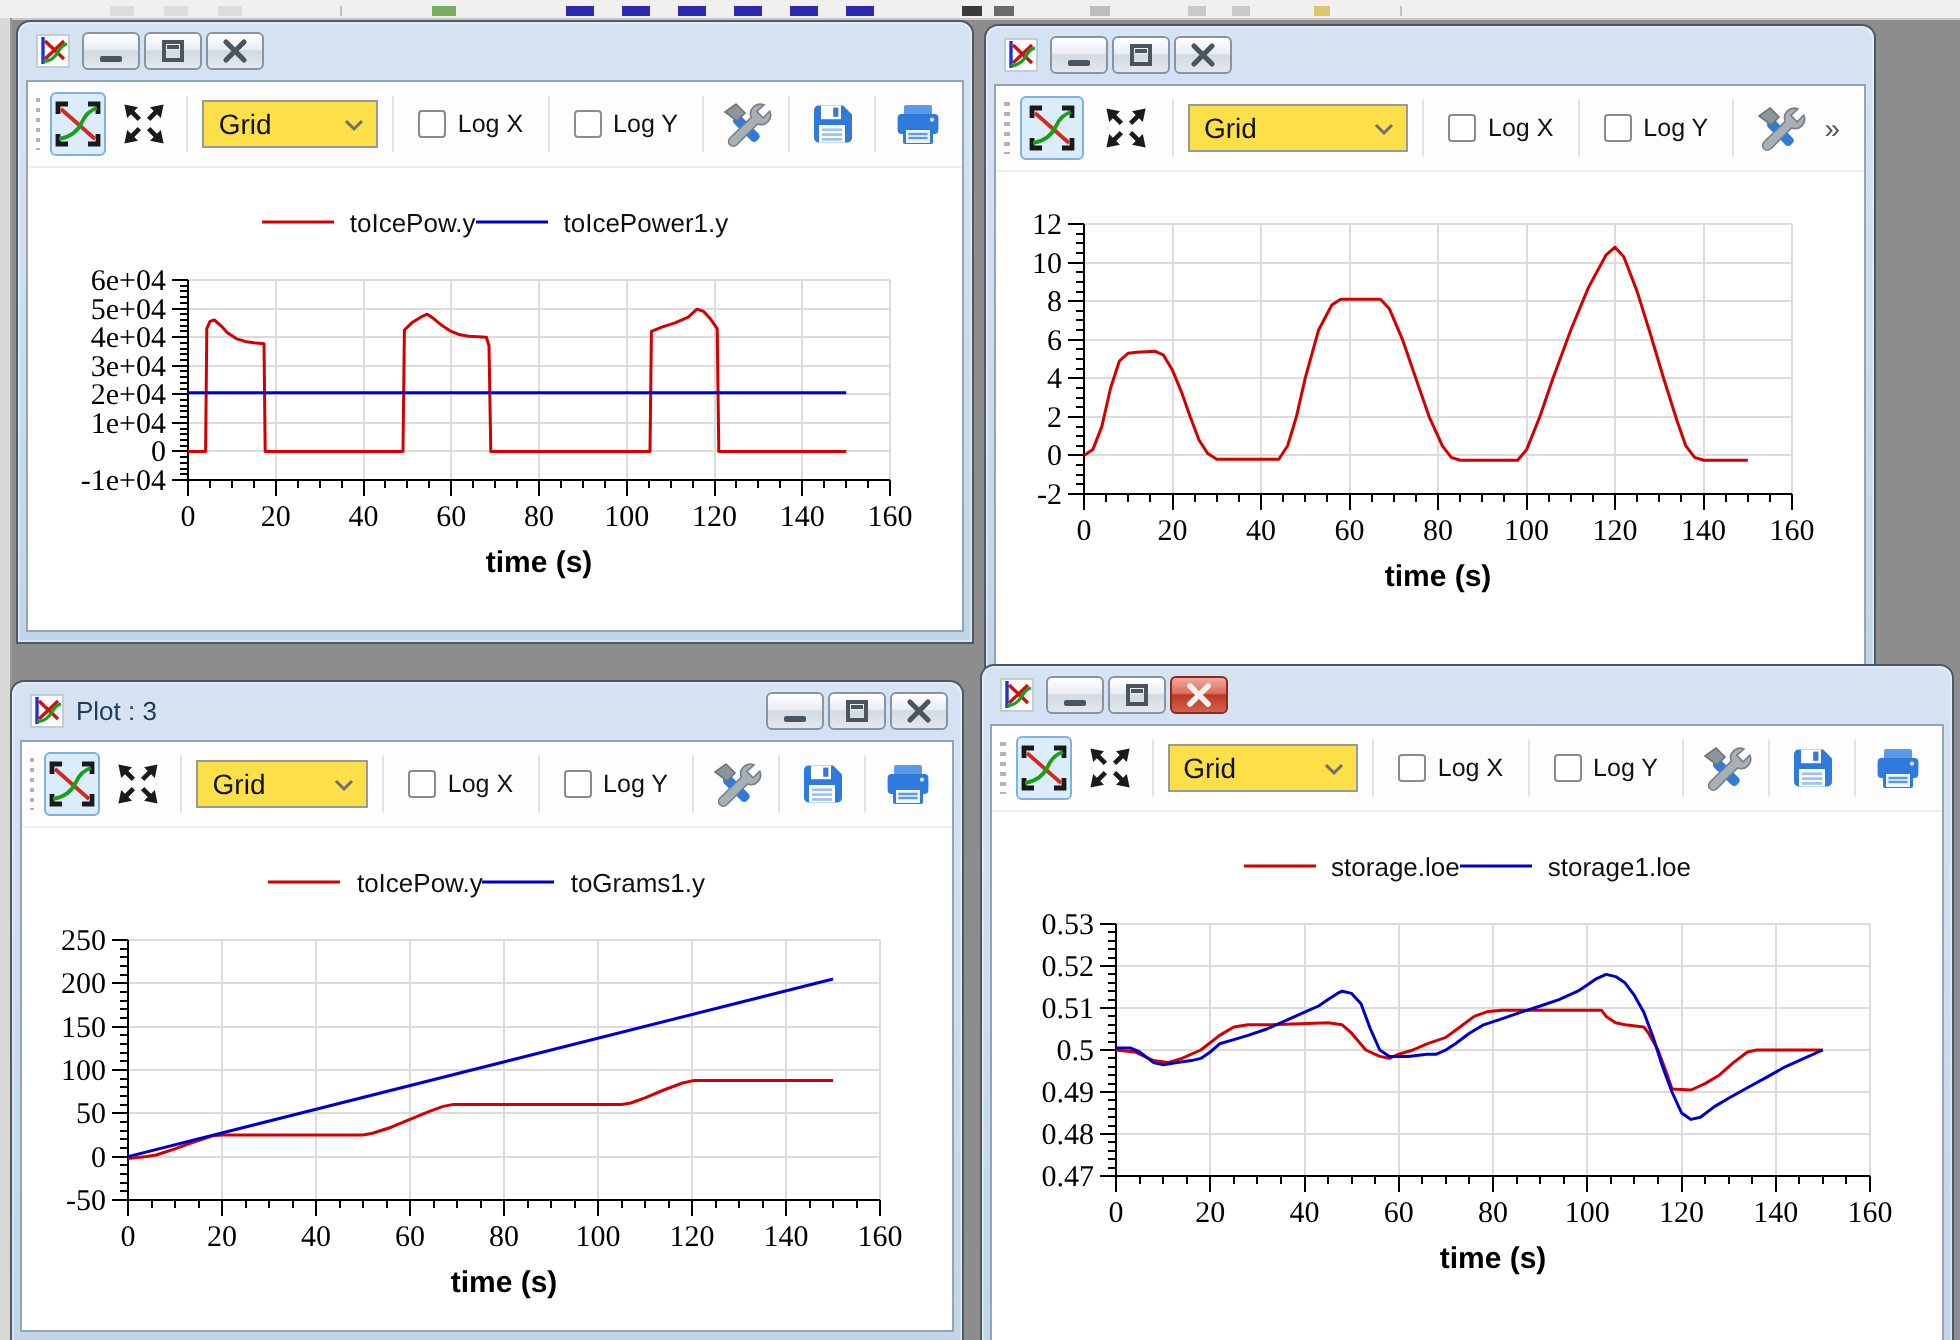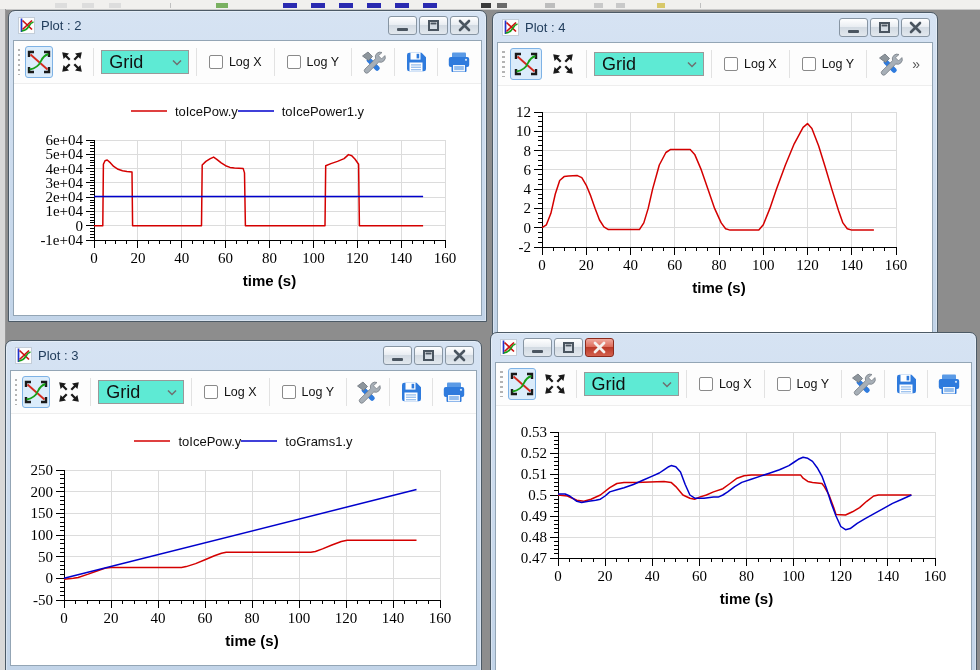--- a/index.html
+++ b/index.html
@@ -23,22 +23,22 @@
 
   .wbody{background:#fff;border:1px solid #93a5b5;height:calc(100% - 30px);box-sizing:border-box;
          display:flex;flex-direction:column;overflow:hidden}
   .toolbar{flex:0 0 42px;height:42px;display:flex;align-items:center;gap:5px;padding:0 8px 0 4px;
            background:#fdfdfd;border-bottom:1px solid #eee}
   .grip{width:3px;height:26px;background:repeating-linear-gradient(to bottom,#b3b3b3 0 2px,transparent 2px 5px)}
   .tbtn{width:32px;height:32px;box-sizing:border-box;border:1px solid transparent;border-radius:3px;
         background:transparent;display:flex;align-items:center;justify-content:center;padding:0}
   .tbtn.active{background:#dbecfb;border-color:#7eb2e5}
   .sep{width:1px;height:28px;background:#e2e2e2;margin:0 2px;flex:0 0 1px}
-  .combo{width:110px;height:24px;box-sizing:border-box;border:1px solid #999;background:#5eead4;
-         display:flex;align-items:center;padding-left:7px;font-size:18px;color:#111}
+  .combo{width:110px;height:24px;box-sizing:border-box;border:1px solid #999;background:#fde047;
+         display:flex;align-items:center;padding-left:7px;font-size:14px;color:#111}
   .combo .chev{margin-left:auto;margin-right:6px;display:flex}
   .chk{display:flex;align-items:flex-start;gap:6px;font-size:12.5px;color:#111;padding:0 5px;white-space:nowrap}
   .box{width:14px;height:14px;box-sizing:border-box;border:1px solid #8a8a8a;border-radius:2px;background:#fff}
   .ovf{margin-left:auto;color:#555;font-size:14px;padding-right:4px}
 
   .chartwrap{flex:1;display:flex;flex-direction:column;padding:12px 8px 0 8px;overflow:hidden}
   .legend{flex:0 0 30px;height:30px;display:flex;align-items:center;justify-content:center;
           font-size:13px;color:#101010}
   .legend-left{justify-content:flex-start;padding-left:44px}
   .litem{display:inline-flex;align-items:center;gap:8px}
@@ -77,21 +77,20 @@
 <div class="window" id="w0">
   <div class="titlebar">
     <span class="wicon">
         <svg width="17" height="17" viewBox="0 0 17 17">
           <rect x="0.5" y="0.5" width="16" height="16" fill="#fdfdfd" stroke="#c3cdd8"></rect>
           <path d="M3.5 1.5 V15" stroke="#2233cc" stroke-width="1.7" fill="none"></path>
           <path d="M4.5 3.5 L14 12.5 M14 3.5 L4.5 12.5" stroke="#cc1111" stroke-width="1.7" fill="none"></path>
           <path d="M3.5 14 Q8.5 13.5 11 9 Q13 5.5 15.5 5" stroke="#18a018" stroke-width="1.6" fill="none"></path>
         </svg>
       </span>
-    <span class="wtitle">Plot : 2</span>
     <span class="capbtns">
       <button class="capbtn">
           <svg width="27" height="17" viewBox="0 0 27 17">
             <rect x="8" y="11" width="11" height="3" rx="1" fill="#4a5560"></rect>
           </svg>
         </button>
       <button class="capbtn">
           <svg width="27" height="17" viewBox="0 0 27 17">
             <rect x="9" y="4" width="9" height="9" fill="none" stroke="#4a5560" stroke-width="2"></rect>
             <rect x="10.5" y="5.5" width="6" height="2" fill="#4a5560"></rect>
@@ -309,21 +308,20 @@
 <div class="window" id="w1">
   <div class="titlebar">
     <span class="wicon">
         <svg width="17" height="17" viewBox="0 0 17 17">
           <rect x="0.5" y="0.5" width="16" height="16" fill="#fdfdfd" stroke="#c3cdd8"></rect>
           <path d="M3.5 1.5 V15" stroke="#2233cc" stroke-width="1.7" fill="none"></path>
           <path d="M4.5 3.5 L14 12.5 M14 3.5 L4.5 12.5" stroke="#cc1111" stroke-width="1.7" fill="none"></path>
           <path d="M3.5 14 Q8.5 13.5 11 9 Q13 5.5 15.5 5" stroke="#18a018" stroke-width="1.6" fill="none"></path>
         </svg>
       </span>
-    <span class="wtitle">Plot : 4</span>
     <span class="capbtns">
       <button class="capbtn">
           <svg width="27" height="17" viewBox="0 0 27 17">
             <rect x="8" y="11" width="11" height="3" rx="1" fill="#4a5560"></rect>
           </svg>
         </button>
       <button class="capbtn">
           <svg width="27" height="17" viewBox="0 0 27 17">
             <rect x="9" y="4" width="9" height="9" fill="none" stroke="#4a5560" stroke-width="2"></rect>
             <rect x="10.5" y="5.5" width="6" height="2" fill="#4a5560"></rect>
@@ -812,20 +810,34 @@
             <rect x="2.8" y="8" width="20.4" height="10" rx="2" fill="#2f7bdd"></rect>
             <circle cx="20" cy="10.8" r="1.1" fill="#cfe4fa"></circle>
             <rect x="5.5" y="14.5" width="15" height="8.5" rx="1" fill="#2f7bdd"></rect>
             <rect x="7" y="16" width="12" height="6.5" fill="#eef4fb"></rect>
             <rect x="8.2" y="17.4" width="9.6" height="1.2" fill="#5a9ae6"></rect>
             <rect x="8.2" y="19.4" width="9.6" height="1.2" fill="#5a9ae6"></rect>
           </svg>
         </button>
     </div>
     <div class="chartwrap">
+      <div class="legend">
+          <span class="litem">
+            <svg width="36" height="4">
+              <line x1="0" y1="2" x2="36" y2="2" stroke="#d40000" stroke-width="1.6"></line>
+            </svg>
+            <span>storage.loe</span>
+          </span>
+          <span class="litem">
+            <svg width="36" height="4">
+              <line x1="0" y1="2" x2="36" y2="2" stroke="#0000cc" stroke-width="1.6"></line>
+            </svg>
+            <span>storage1.loe</span>
+          </span>
+        </div>
       <div class="chart"><svg width="459" height="196">
             <g shape-rendering="crispEdges">
               <line x1="54.0" y1="14" x2="54.0" y2="140" stroke="#dcdcdc"></line>
               <line x1="101.1" y1="14" x2="101.1" y2="140" stroke="#dcdcdc"></line>
               <line x1="148.3" y1="14" x2="148.3" y2="140" stroke="#dcdcdc"></line>
               <line x1="195.4" y1="14" x2="195.4" y2="140" stroke="#dcdcdc"></line>
               <line x1="242.5" y1="14" x2="242.5" y2="140" stroke="#dcdcdc"></line>
               <line x1="289.6" y1="14" x2="289.6" y2="140" stroke="#dcdcdc"></line>
               <line x1="336.8" y1="14" x2="336.8" y2="140" stroke="#dcdcdc"></line>
               <line x1="383.9" y1="14" x2="383.9" y2="140" stroke="#dcdcdc"></line>

